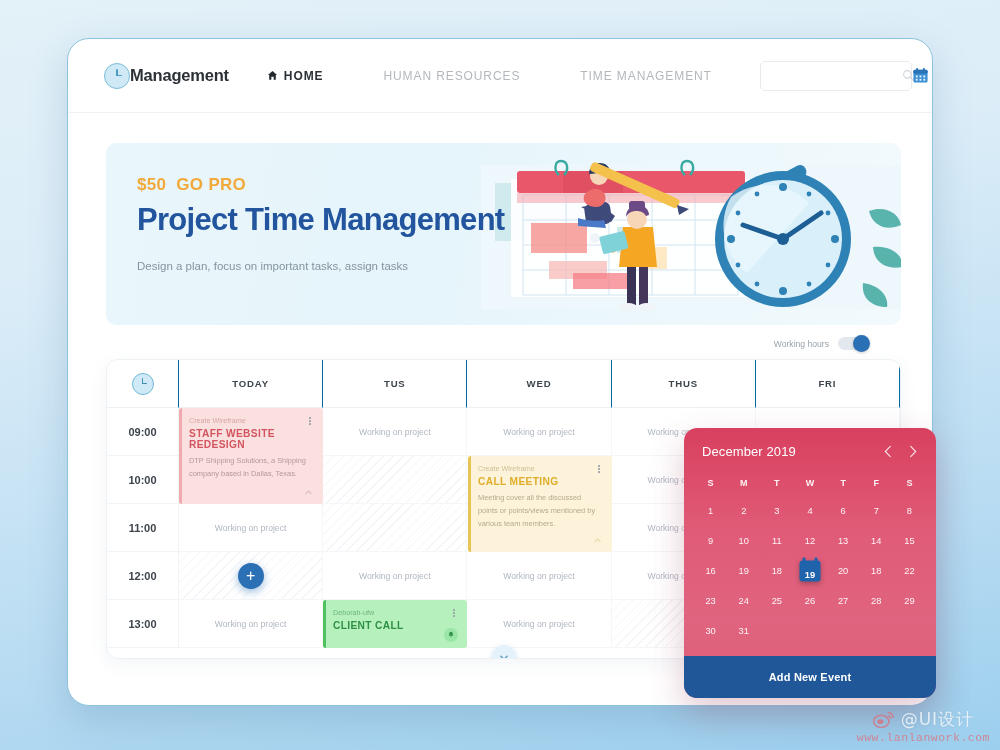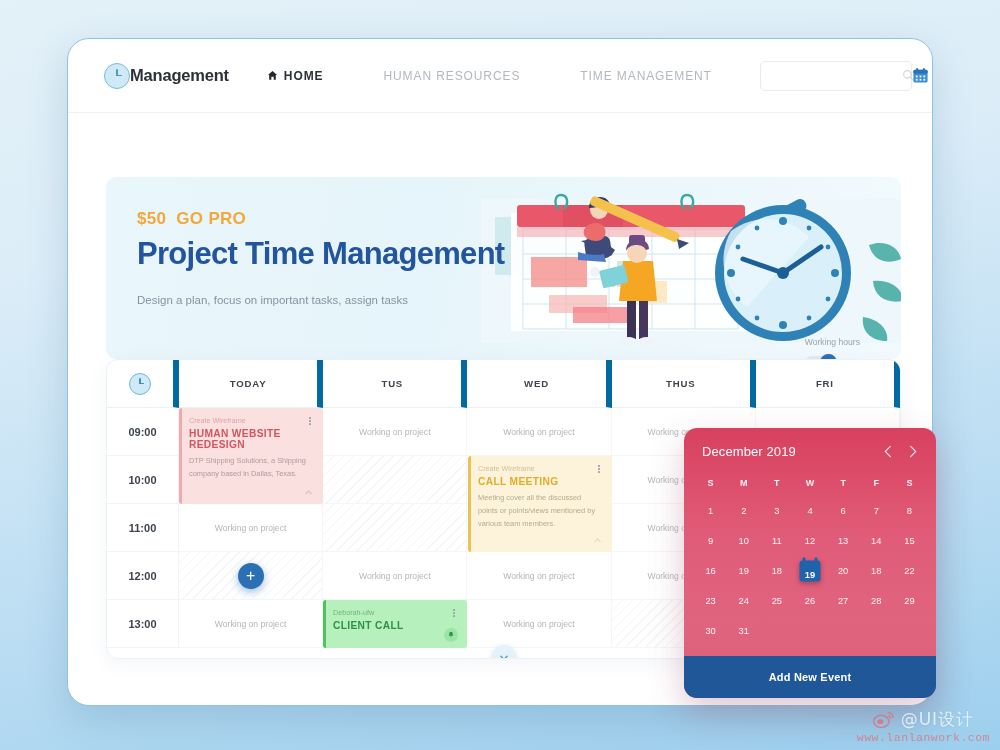--- a/index.html
+++ b/index.html
@@ -65,38 +65,38 @@
   .search-icon { width: 13px; height: 13px; opacity: .45; flex: none; }
 
   .nav-actions { margin-left: auto; display: flex; align-items: center; gap: 17px; }
   .nav-ic { width: 17px; height: 17px; position: relative; flex: none; }
 
   
   #hero {
     position: absolute; left: 38px; top: 104px;
     width: 795px; height: 182px;
     background: linear-gradient(100deg, #e9f6fb 0%, #e6f5fb 40%, #f2fafd 100%);
-    border-radius: 10px; overflow: hidden; margin-top: 34px;
+    border-radius: 10px; overflow: hidden;
   }
   .hero-copy { position: absolute; left: 31px; top: 32px; z-index: 4; }
   .hero-kicker { font-size: 17px; font-weight: bold; color: #f2a93b; letter-spacing: .3px; }
   .hero-kicker .price { color: #f2a93b; }
   .hero-title {
     font-size: 31px; font-weight: bold; color: #22559e;
     letter-spacing: -.7px; margin-top: 7px;
   }
   .hero-sub { font-size: 11.5px; color: #86939f; margin-top: 22px; }
 
   
   #hero-art { position: absolute; right: 0; top: 0; width: 420px; height: 182px; }
 
   
   #working-hours {
-    position: absolute; right: 72px; top: 298px;
-    display: flex; align-items: flex-start; gap: 9px; flex-direction: column;
+    position: absolute; right: 64px; top: 298px;
+    display: flex; align-items: center; gap: 9px;
   }
   #working-hours .wh-label { font-size: 8.6px; color: #9aa3ab; }
   .toggle {
     width: 30px; height: 13px; border-radius: 8px;
     background: #e3e8ee; position: relative;
   }
   .toggle .knob {
     position: absolute; right: -2px; top: -2.4px;
     width: 17px; height: 17px; border-radius: 50%;
     background: #2b6fb5; box-shadow: 0 1px 3px rgba(0,0,0,.2);
@@ -106,21 +106,21 @@
   #schedule {
     position: absolute; left: 38px; top: 320px;
     width: 795px; height: 300px;
     background: #fff; border: 1px solid #eef1f4;
     border-radius: 12px; overflow: hidden;
     box-shadow: 0 5px 18px rgba(80,120,160,.07);
   }
   .sched-grid { display: grid; grid-template-columns: 72px repeat(5, 1fr); }
   .sched-head {
     height: 48px; display: flex; align-items: center; justify-content: center;
-    border-bottom: 1px solid #eef1f4; border-right: 6px solid #0369a1;
+    border-bottom: 1px solid #eef1f4; border-right: 1px solid #0369a1;
     font-size: 9.6px; font-weight: bold; color: #3d444b; letter-spacing: .8px;
   }
   .sched-head:last-child { border-right: 0; }
   .head-clock {
     width: 22px; height: 22px; border-radius: 50%;
     background: #cfeaf6; border: 1.5px solid #6fb8d6; position: relative;
   }
   .head-clock::before, .head-clock::after {
     content: ""; position: absolute; background: #3f8fb5; border-radius: 2px;
   }
@@ -470,21 +470,21 @@
       <div class="slot blank"></div>
     </div>
 
     <div class="evt evt-pink" style="left:72px; top:48px; width:144px; height:96px;">
       <span class="kebab">
           <i></i>
           <i></i>
           <i></i>
         </span>
       <div class="evt-kicker">Create Wireframe</div>
-      <div class="evt-title">HUMAN WEBSITE  REDESIGN</div>
+      <div class="evt-title">STAFF WEBSITE  REDESIGN</div>
       <div class="evt-desc">DTP Shipping Solutions, a Shipping company based in Dallas, Texas.</div>
       <svg class="chev-up" viewBox="0 0 12 12">
         <path d="M2.5 7.5L6 4l3.5 3.5" fill="none" stroke="#c89b9e" stroke-width="1.2" stroke-linecap="round"></path>
       </svg>
     </div>
 
     <div class="evt evt-yellow" style="left:361px; top:96px; width:144px; height:96px;">
       <span class="kebab">
           <i></i>
           <i></i>

